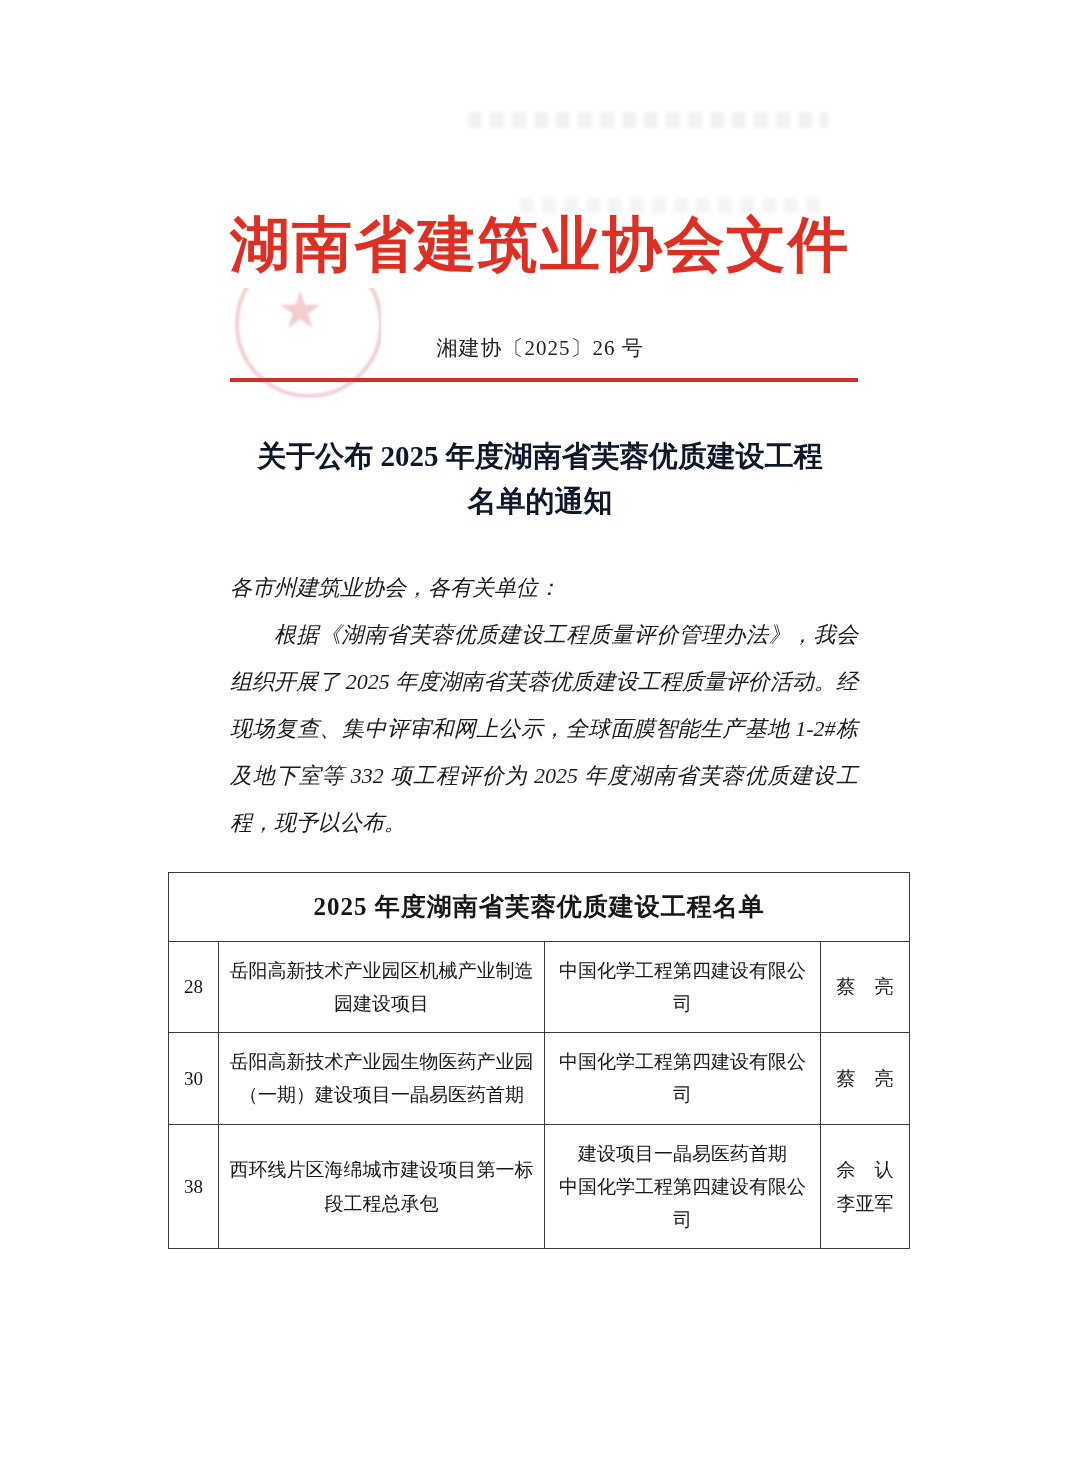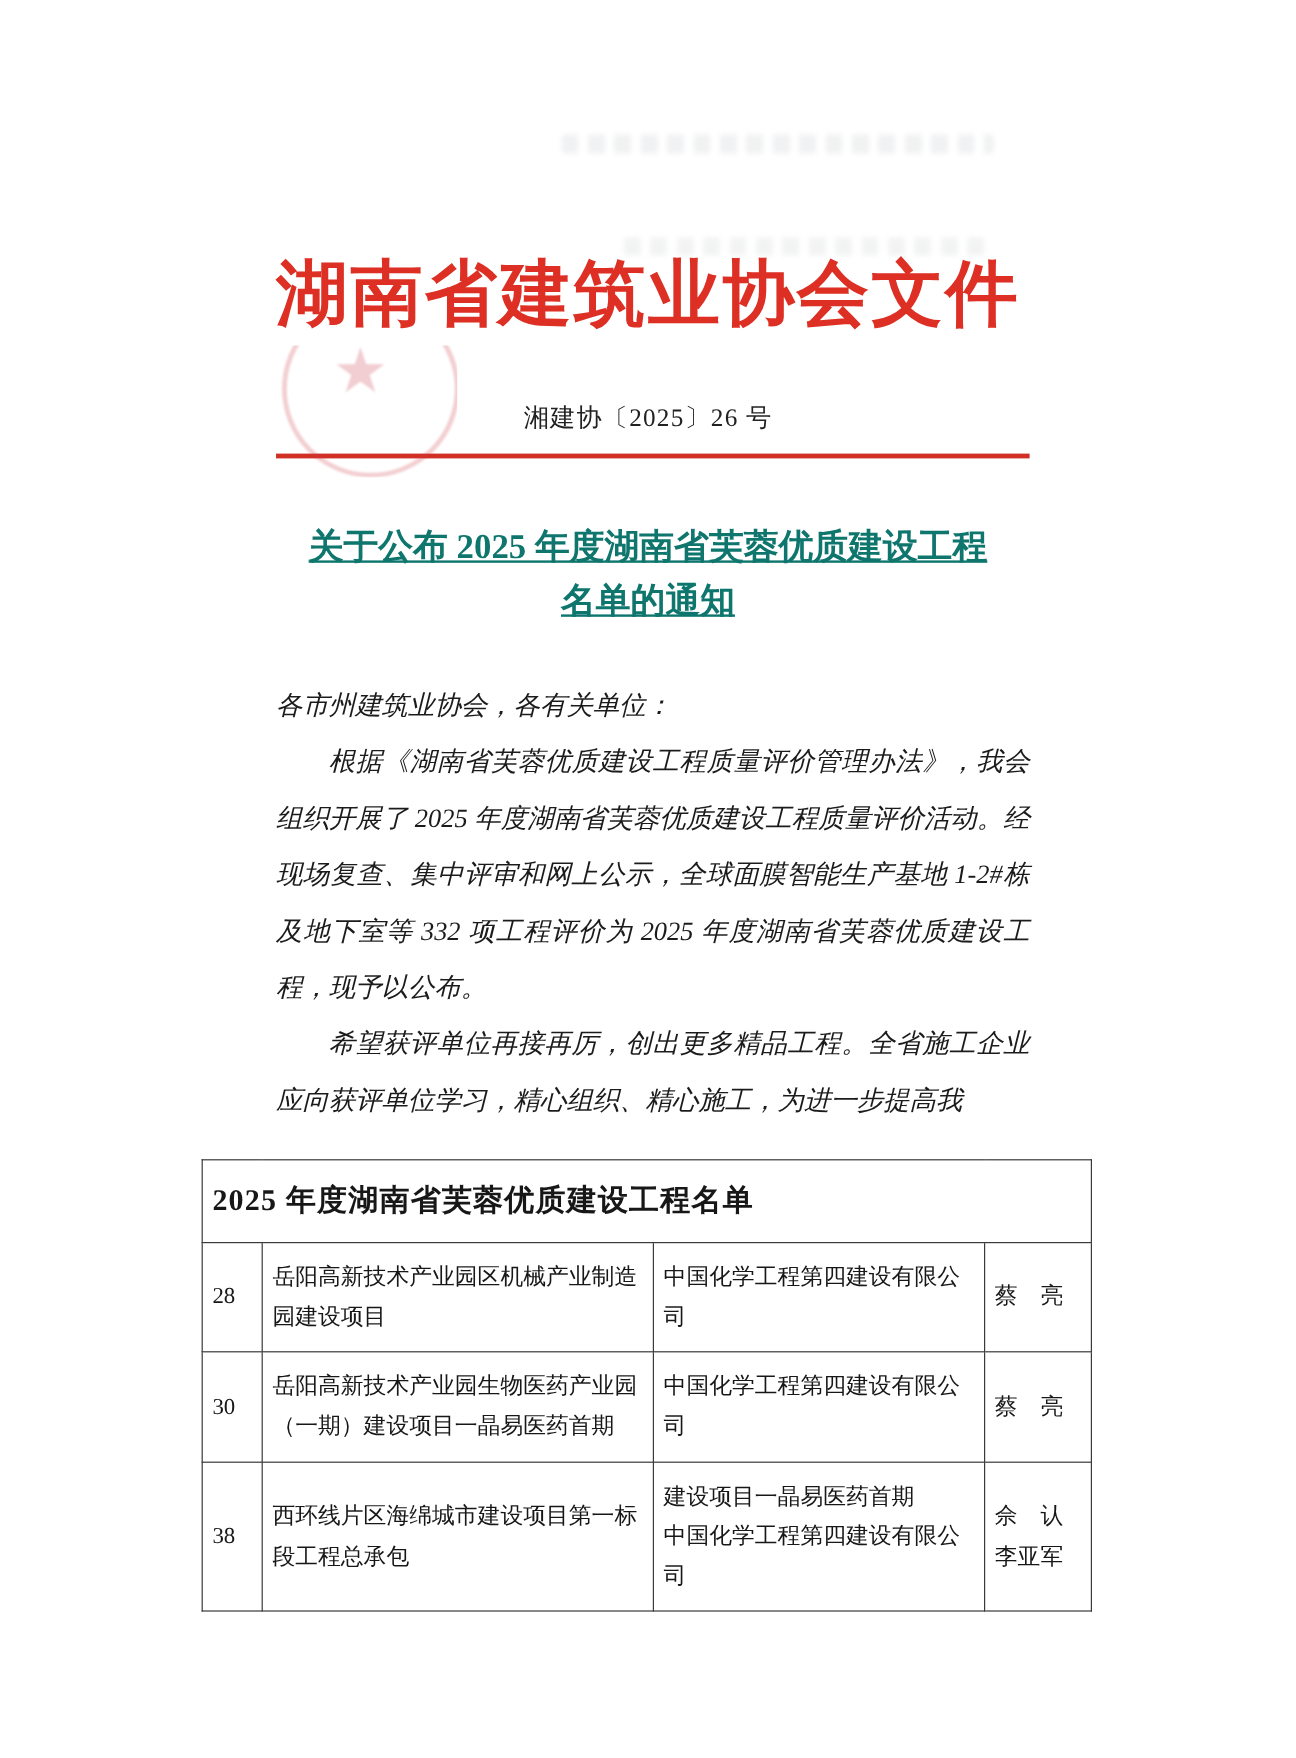--- a/index.html
+++ b/index.html
@@ -79,23 +79,22 @@
     margin: 16px 222px 0 230px;
     height: 4px;
     background: #d03026;
   }
   .document-title {
     margin: 52px 210px 0 210px;
     text-align: center;
     font-size: 29px;
     font-weight: 700;
     line-height: 1.55;
-    color: #0f766e;
+    color: #0f172a;
     white-space: pre-line;
-    text-decoration: underline;
   }
   .body-text {
     margin: 40px 222px 0 230px;
     font-size: 22px;
     line-height: 47px;
     text-align: justify;
     color: #1b1b1b;
     font-style: italic;
   }
   .salutation { text-indent: 0; }
@@ -108,21 +107,21 @@
   table.awards-table {
     border-collapse: collapse;
     width: 100%;
     table-layout: fixed;
     font-size: 19px;
     color: #171717;
   }
   table.awards-table th,
   table.awards-table td {
     border: 1px solid #3a3a3a;
-    text-align: left;
+    text-align: center;
     vertical-align: middle;
     padding: 12px 8px;
     line-height: 1.75;
   }
   th.table-title-cell {
     font-size: 25px;
     font-weight: 700;
     padding: 12px 8px;
     letter-spacing: 1px;
   }
@@ -150,21 +149,20 @@
   <div class="doc-number">湘建协〔2025〕26 号</div>
 
   <div class="red-divider"></div>
 
   <div class="document-title">关于公布 2025 年度湖南省芙蓉优质建设工程
 名单的通知</div>
 
   <div class="body-text">
     <div class="salutation">各市州建筑业协会，各有关单位：</div>
     <div class="paragraph">根据《湖南省芙蓉优质建设工程质量评价管理办法》，我会组织开展了 2025 年度湖南省芙蓉优质建设工程质量评价活动。经现场复查、集中评审和网上公示，全球面膜智能生产基地 1-2#栋及地下室等 332 项工程评价为 2025 年度湖南省芙蓉优质建设工程，现予以公布。</div>
-    <div class="paragraph">希望获评单位再接再厉，创出更多精品工程。全省施工企业应向获评单位学习，精心组织、精心施工，为进一步提高我</div>
   </div>
 
   <div class="awards-table-wrap">
     <table class="awards-table">
       <colgroup>
         <col class="col-no">
         <col class="col-project">
         <col class="col-company">
         <col class="col-person">
       </colgroup>

